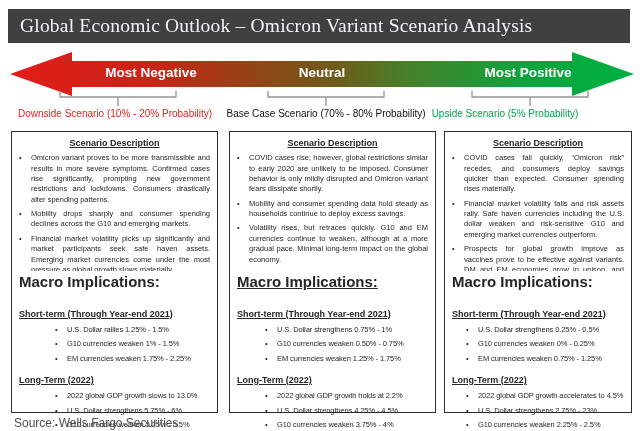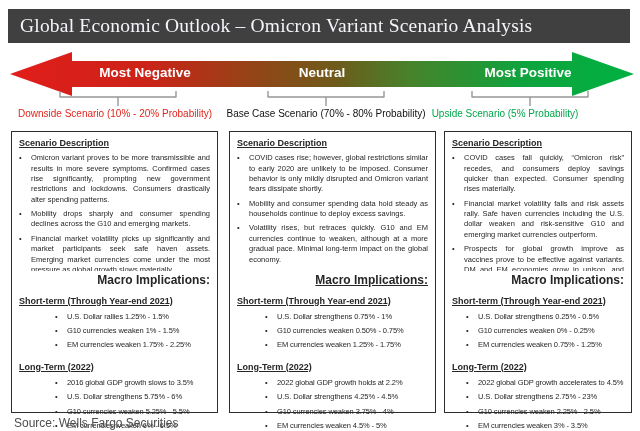--- a/index.html
+++ b/index.html
@@ -25,27 +25,27 @@
   }
   .red{color:#e0251c}.blk{color:#111111}.grn{color:#00a74a}
   .col{
     position:absolute;top:131px;height:282px;box-sizing:border-box;
     border:1.5px solid #2d2d2d;background:#fff;padding:5px 7px 4px 7px;
     font-size:7.5px;line-height:1.38;
   }
   .col1{left:11px;width:207px}
   .col2{left:229px;width:207px}
   .col3{left:444px;width:188px}
-  .sec-title{font-weight:bold;text-decoration:underline;font-size:9px;margin-bottom:4px;}
+  .sec-title{font-weight:bold;text-decoration:underline;font-size:9px;margin-bottom:4px;text-align:center;}
   .desc-wrap{max-height:118px;overflow:hidden;}
   .bullet{display:flex;margin-bottom:4px;}
   .bullet .b{flex:0 0 9px;}
   .bullet .t{flex:1;text-align:justify;padding-left:3px;}
   .macro-sec{position:absolute;left:7px;right:7px;top:140px;}
-  .macro-title{font-weight:bold;font-size:12px;margin-bottom:6px;text-align:right;}
+  .macro-title{font-weight:bold;font-size:15px;margin-bottom:15px;}
   .macro-title.u{text-decoration:underline;}
   .term-title{font-weight:bold;font-size:9px;text-decoration:underline;margin-bottom:4px;}
   .lt{margin-top:10px;}
   .sub .bullet{margin-bottom:3px;line-height:1.5;}
   .sub .bullet .t{text-align:left;white-space:nowrap;letter-spacing:-0.1px;}
   .col1 .sub{margin-left:36px;}
   .col2 .sub{margin-left:28px;}
   .col3 .sub{margin-left:14px;}
   .source{position:absolute;left:14px;top:416px;font-size:12px;color:#4d4d4d;}
 </style>
@@ -63,21 +63,21 @@
         <stop offset="0.42" stop-color="#8a4a17"></stop>
         <stop offset="0.52" stop-color="#6f5a1b"></stop>
         <stop offset="0.64" stop-color="#47822a"></stop>
         <stop offset="0.82" stop-color="#0fa33d"></stop>
         <stop offset="1" stop-color="#00b141"></stop>
       </linearGradient>
     </defs>
     <polygon points="4,24 66,2 66,11 566,11 566,2 628,24 566,46 566,37 66,37 66,46" fill="url(#specgrad)"></polygon>
   </svg>
 </div>
-<span class="arrow-label" style="left:145px">Most Negative</span>
+<span class="arrow-label" style="left:151px">Most Negative</span>
 <span class="arrow-label" style="left:322px">Neutral</span>
 <span class="arrow-label" style="left:528px">Most Positive</span>
 
 <svg class="brace" style="left:118px" viewBox="0 0 118 17">
   <path d="M1,1 V7 H117 V1 M59,7 V16" fill="none" stroke="#979797" stroke-width="1.4" stroke-linejoin="round"></path>
 </svg>
 <svg class="brace" style="left:326px" viewBox="0 0 118 17">
   <path d="M1,1 V7 H117 V1 M59,7 V16" fill="none" stroke="#979797" stroke-width="1.4" stroke-linejoin="round"></path>
 </svg>
 <svg class="brace" style="left:530px" viewBox="0 0 118 17">
@@ -118,21 +118,21 @@
         </div>
       <div class="bullet">
           <span class="b">•</span>
           <span class="t">EM currencies weaken 1.75% - 2.25%</span>
         </div>
     </div>
     <div class="term-title lt">Long-Term (2022)</div>
     <div class="sub">
       <div class="bullet">
           <span class="b">•</span>
-          <span class="t">2016 global GDP growth slows to 3.5%</span>
+          <span class="t">2022 global GDP growth slows to 13.0%</span>
         </div>
       <div class="bullet">
           <span class="b">•</span>
           <span class="t">U.S. Dollar strengthens 5.75% - 6%</span>
         </div>
       <div class="bullet">
           <span class="b">•</span>
           <span class="t">G10 currencies weaken 5.25% - 5.5%</span>
         </div>
       <div class="bullet">

